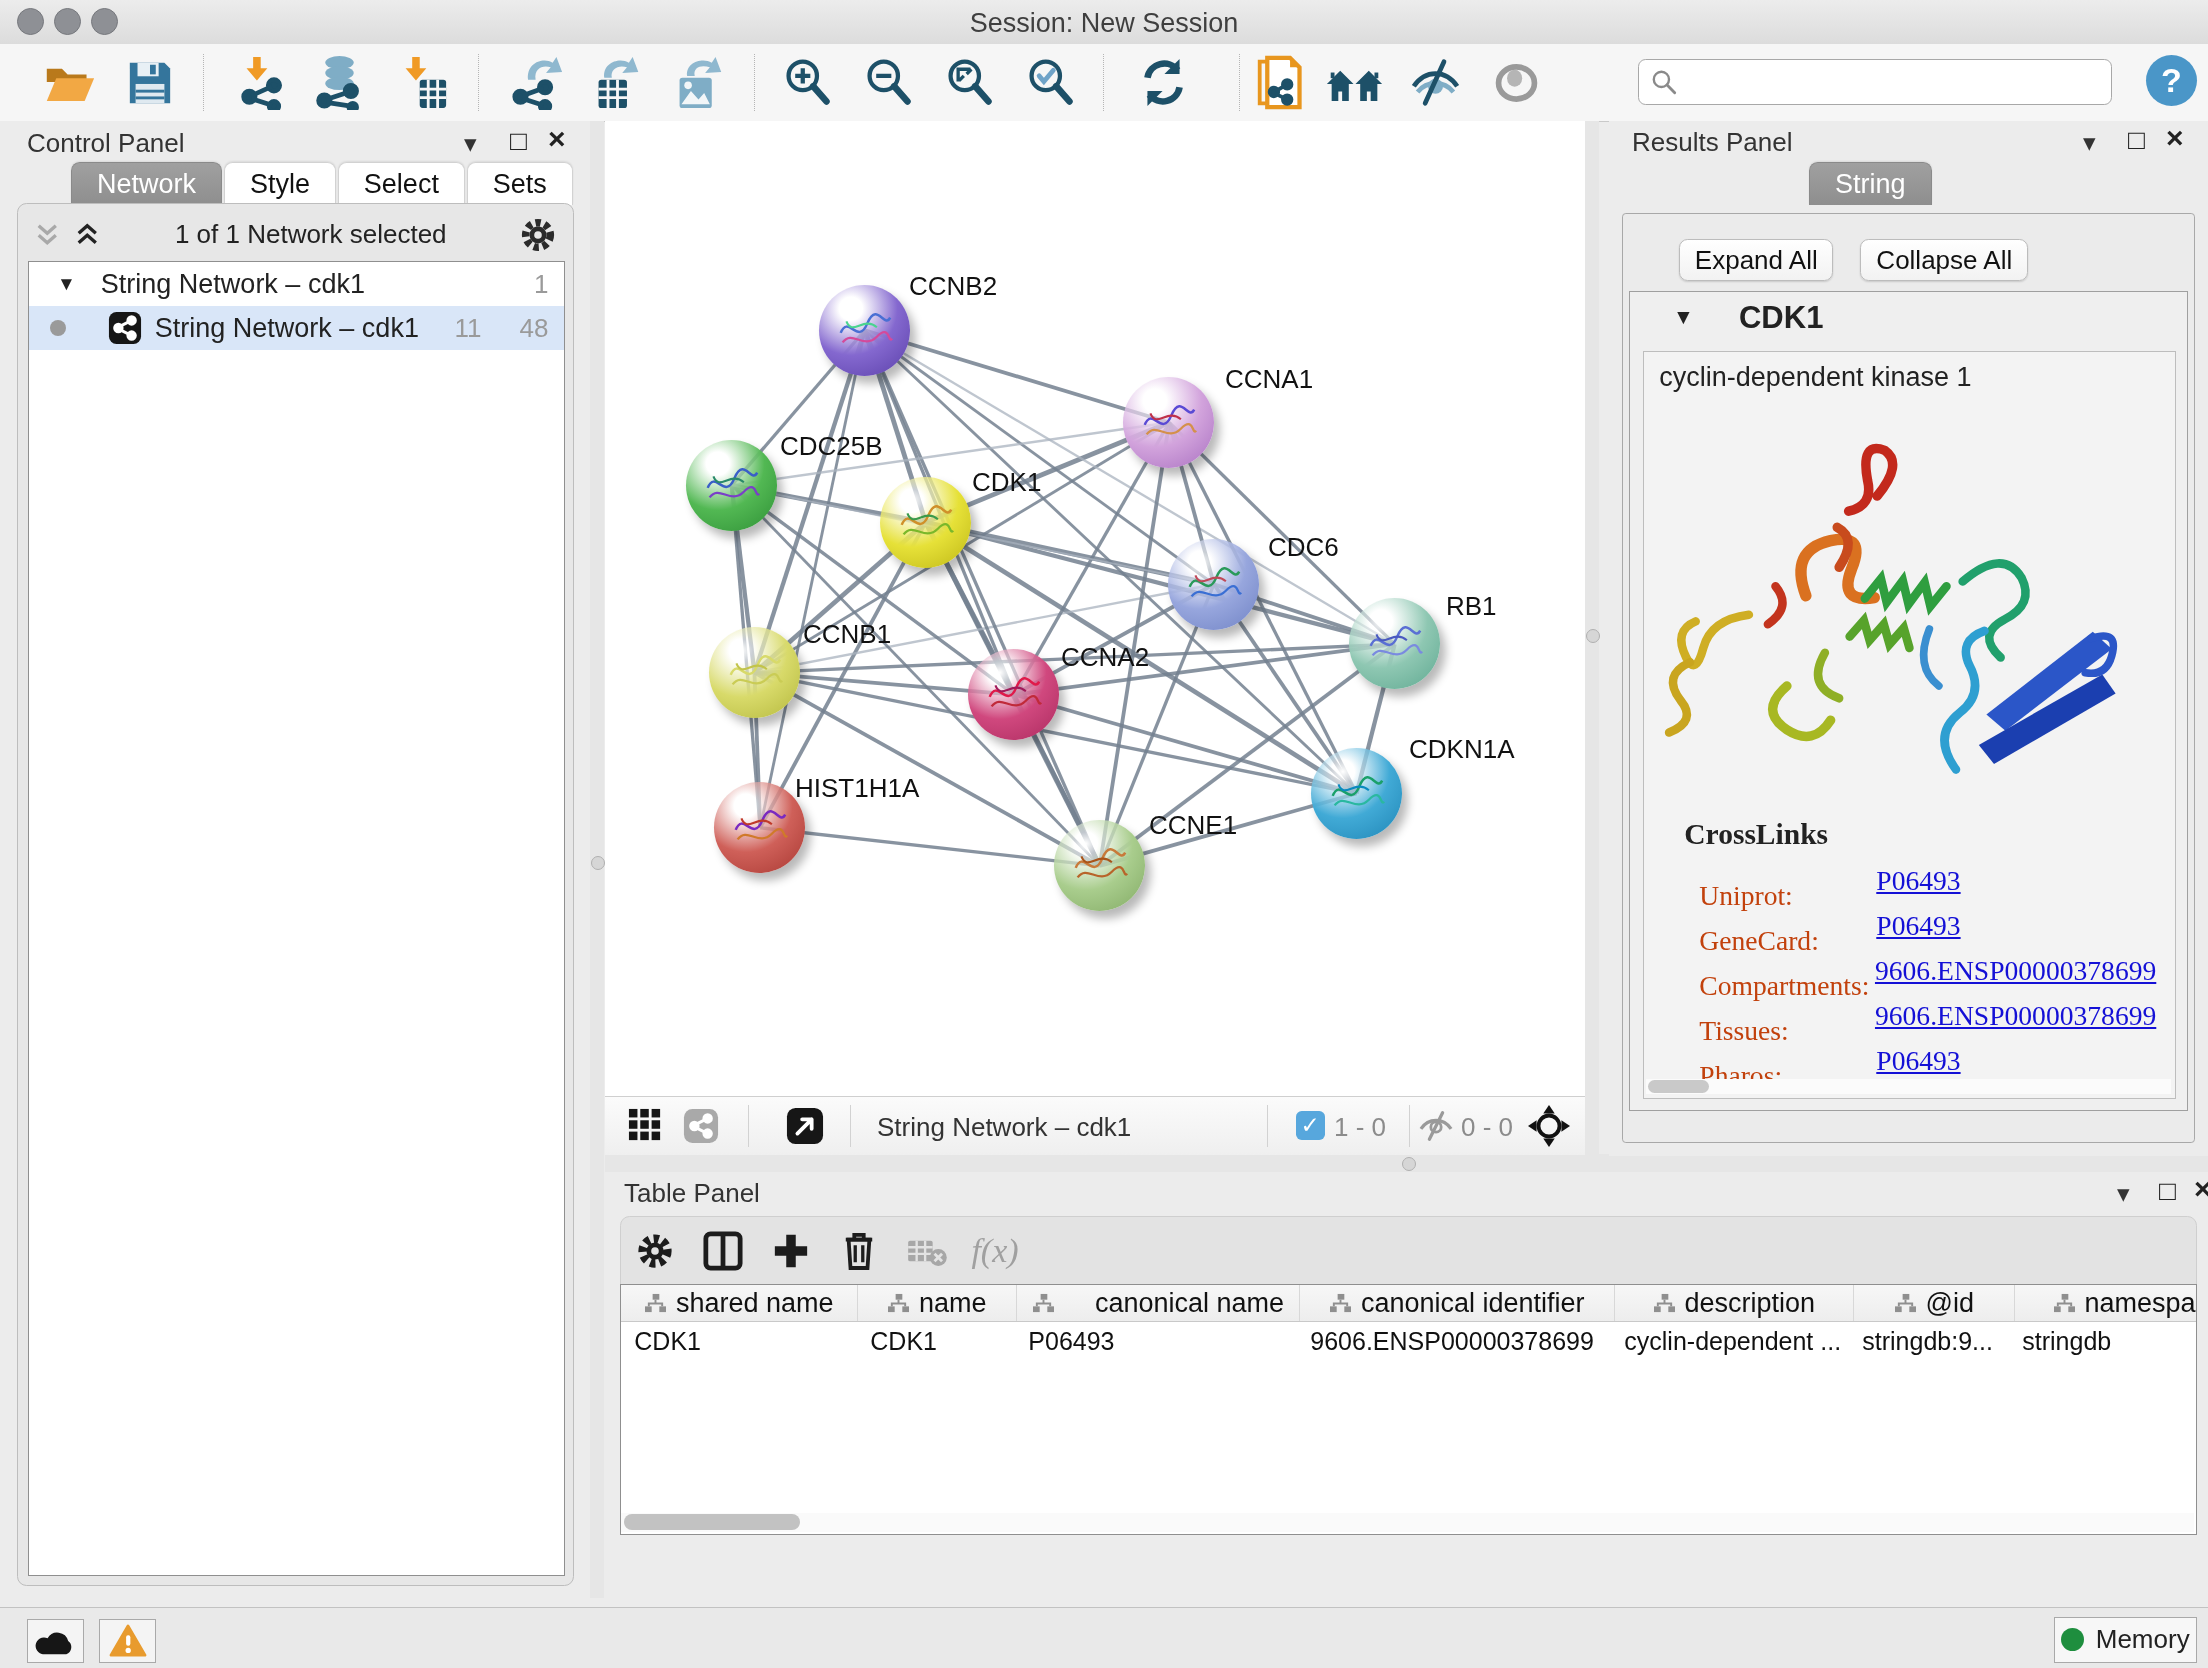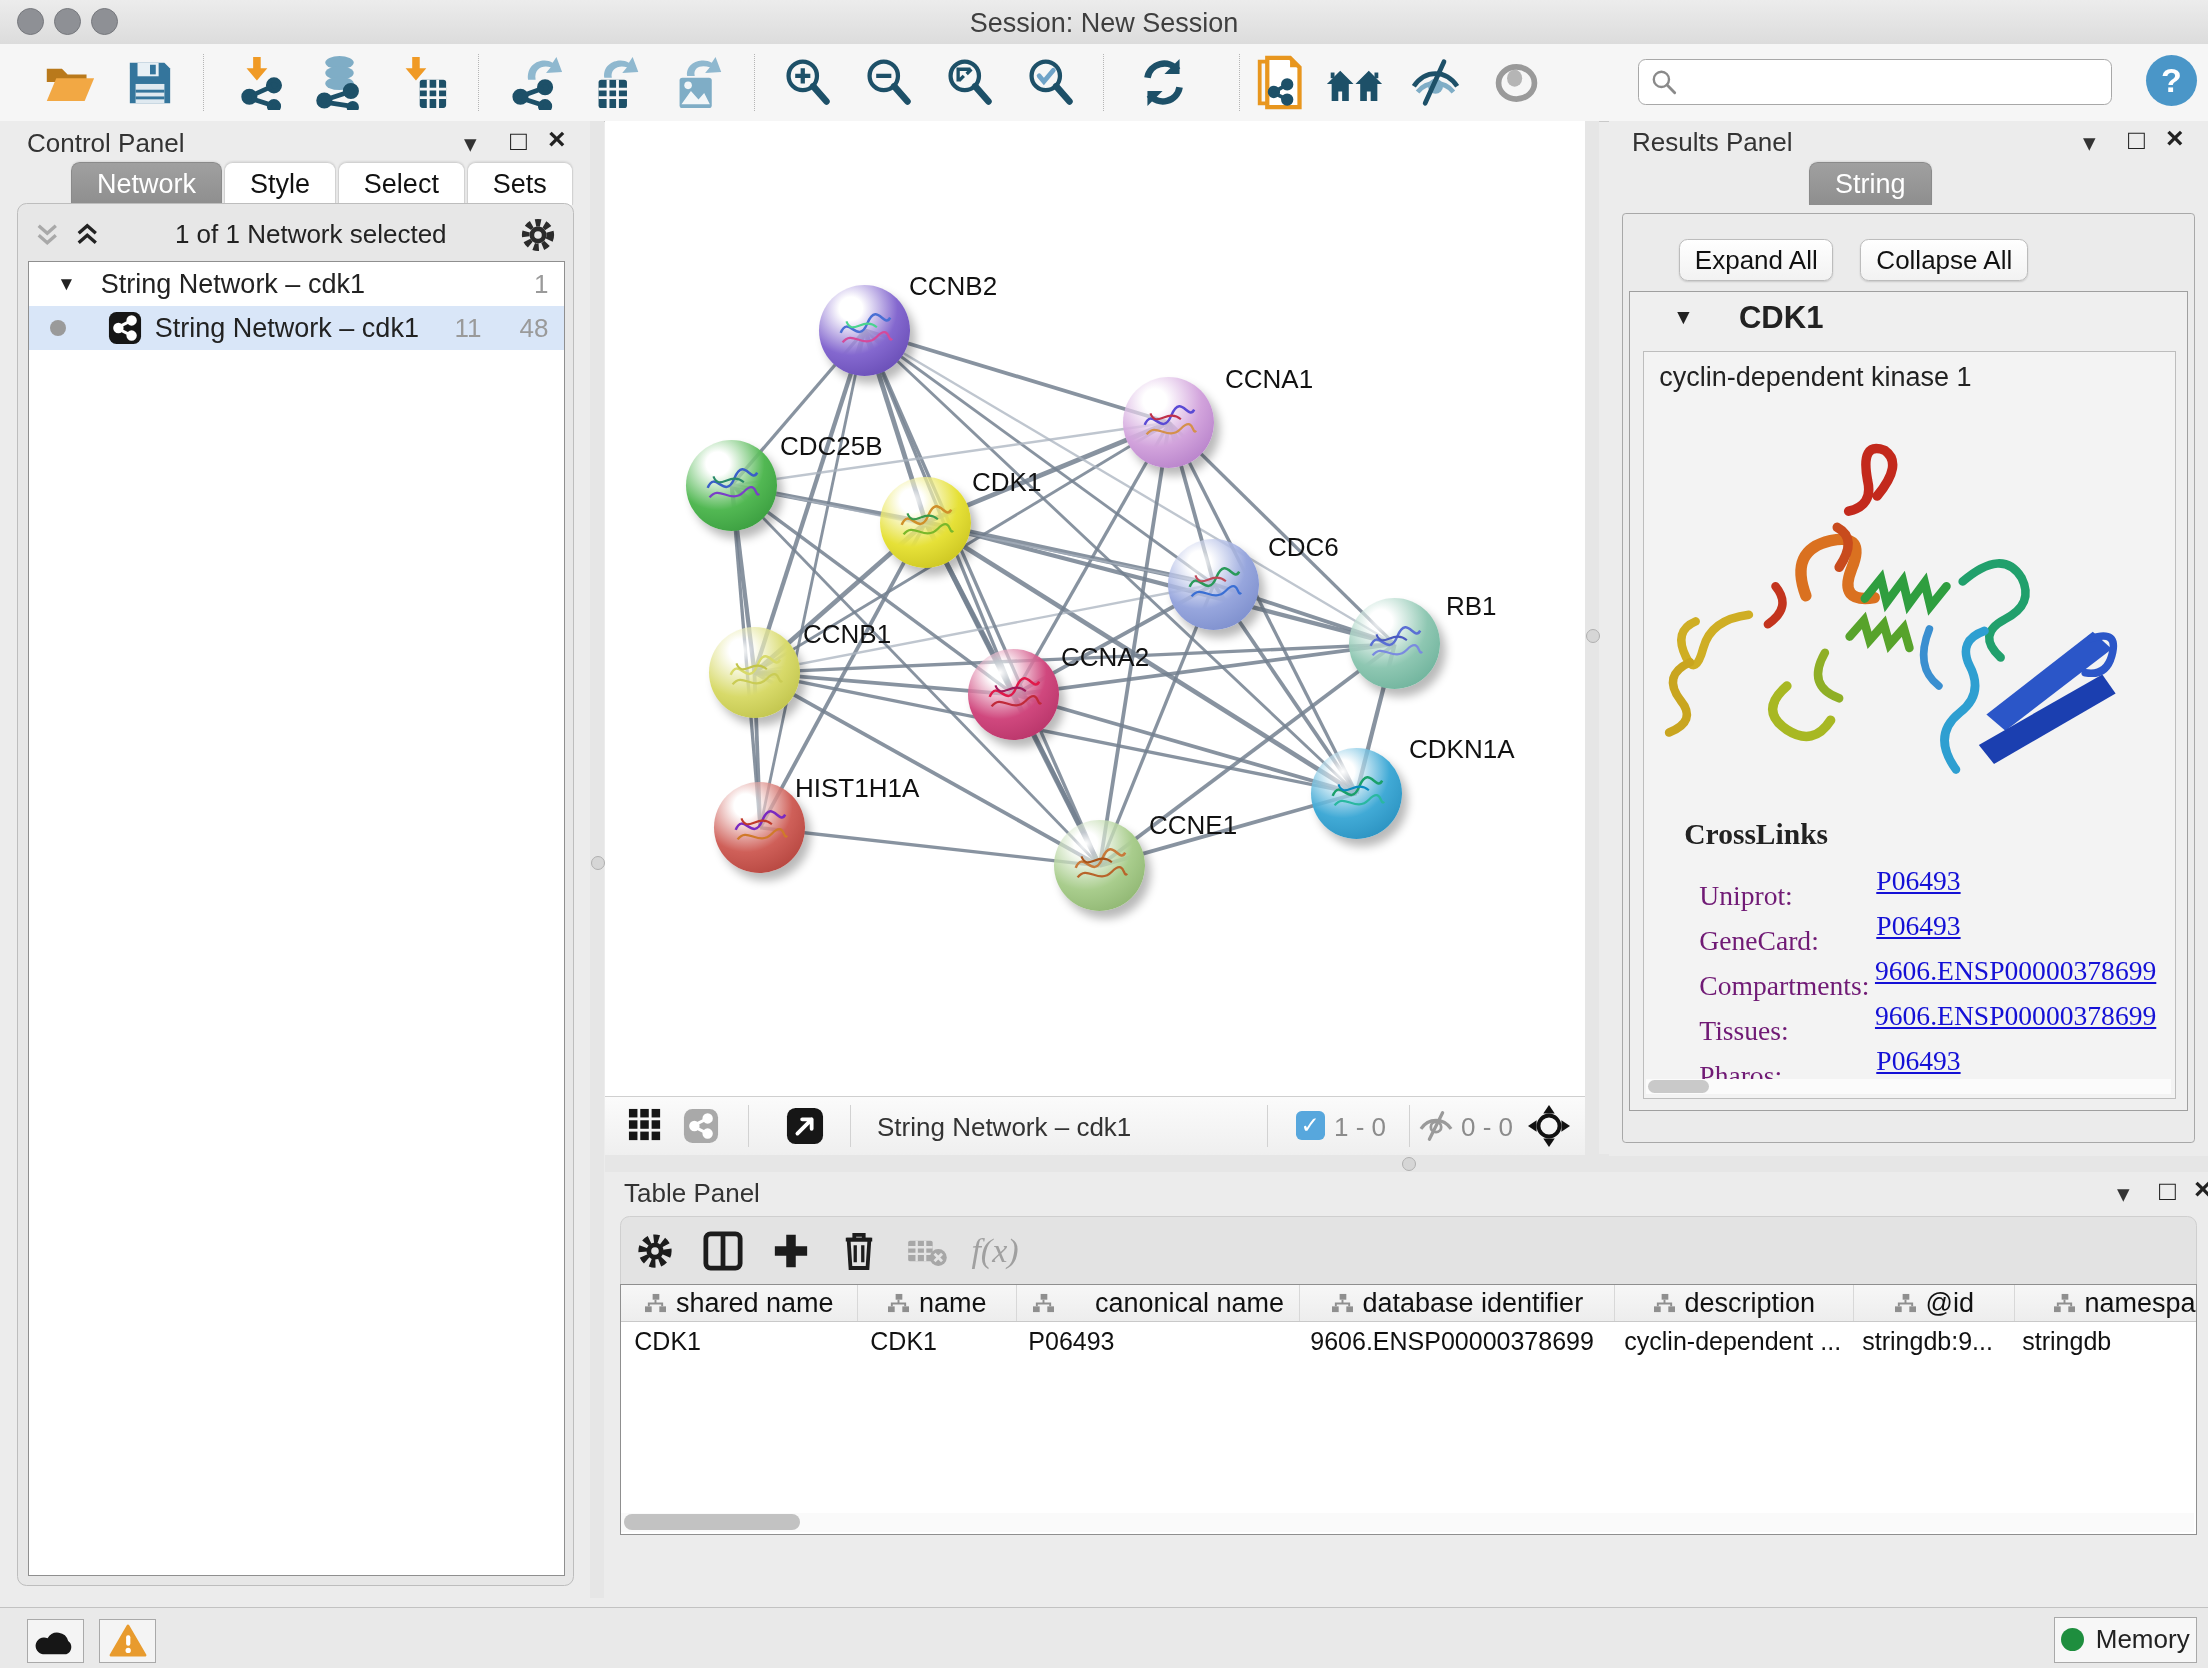--- a/index.html
+++ b/index.html
@@ -55,21 +55,21 @@
     color:#fff;font-size:23px;display:flex;align-items:center;justify-content:center;}
   
   .vdiv{top:121px;width:14.3px;background:#e6e6e6;}
   .dot{width:12.4px;height:12.4px;border-radius:50%;background:#d6d6d6;border:1px solid #b0b0b0;}
   
   #results-panel{left:1609px;top:121px;width:599px;height:1035px;background:#ececec;}
   #rp-box{position:absolute;left:13.3px;top:92px;width:571px;height:928px;background:#ebebeb;border:1px solid #a8a8a8;border-radius:3.8px;}
   #rp-section{position:absolute;left:5.7px;top:77px;width:557px;height:818px;background:#efefef;border:1px solid #9f9f9f;}
   #rp-content{position:absolute;left:13.3px;top:59px;width:531px;height:746px;background:#f3f3f3;border:1px solid #bdbdbd;}
   .cl-row{display:flex;height:45px;align-items:center;font-family:"Liberation Serif",serif;font-size:27.6px;}
-  .cl-label{width:177px;color:#701a75;margin-top:30px;}
+  .cl-label{width:177px;color:#c2410c;margin-top:30px;}
   .cl-link{color:#1410d6;text-decoration:underline;}
   
   #table-panel{left:605px;top:1172px;width:1604px;height:426px;background:#ececec;}
   #tp-toolbar{position:absolute;left:15px;top:44px;width:1575px;height:68px;background:#e3e3e3;
     border:1px solid #cfcfcf;border-radius:9.5px 9.5px 0 0;display:flex;align-items:center;}
   .tp-icon{width:68px;display:flex;justify-content:center;}
   #tbl{position:absolute;left:15px;top:112px;width:1575px;height:249px;background:#fff;border:1px solid #8f8f8f;overflow:hidden;}
   #tbl-header{display:flex;height:36px;background:linear-gradient(#f7f7f7,#ededed);border-bottom:1px solid #c9c9c9;}
   .th{display:flex;align-items:center;justify-content:center;gap:8.6px;font-size:27px;color:#111;
     border-right:1px solid #d8d8d8;flex:none;}
@@ -687,21 +687,21 @@
         </div>
         <div class="th" style="width: 314px;">
           <svg width="23" height="21" viewBox="0 0 24 22">
             <g fill="#8f8f8f">
               <rect x="9" y="1" width="7" height="6"></rect>
               <rect x="1" y="14" width="7" height="6"></rect>
               <rect x="16" y="14" width="7" height="6"></rect>
               <path d="M12,7 v4 M5,14 v-3 h14 v3" stroke="#8f8f8f" stroke-width="2" fill="none"></path>
             </g>
           </svg>
-          <span>database identifier</span>
+          <span>canonical identifier</span>
         </div>
         <div class="th" style="width: 238px;">
           <svg width="23" height="21" viewBox="0 0 24 22">
             <g fill="#8f8f8f">
               <rect x="9" y="1" width="7" height="6"></rect>
               <rect x="1" y="14" width="7" height="6"></rect>
               <rect x="16" y="14" width="7" height="6"></rect>
               <path d="M12,7 v4 M5,14 v-3 h14 v3" stroke="#8f8f8f" stroke-width="2" fill="none"></path>
             </g>
           </svg>

